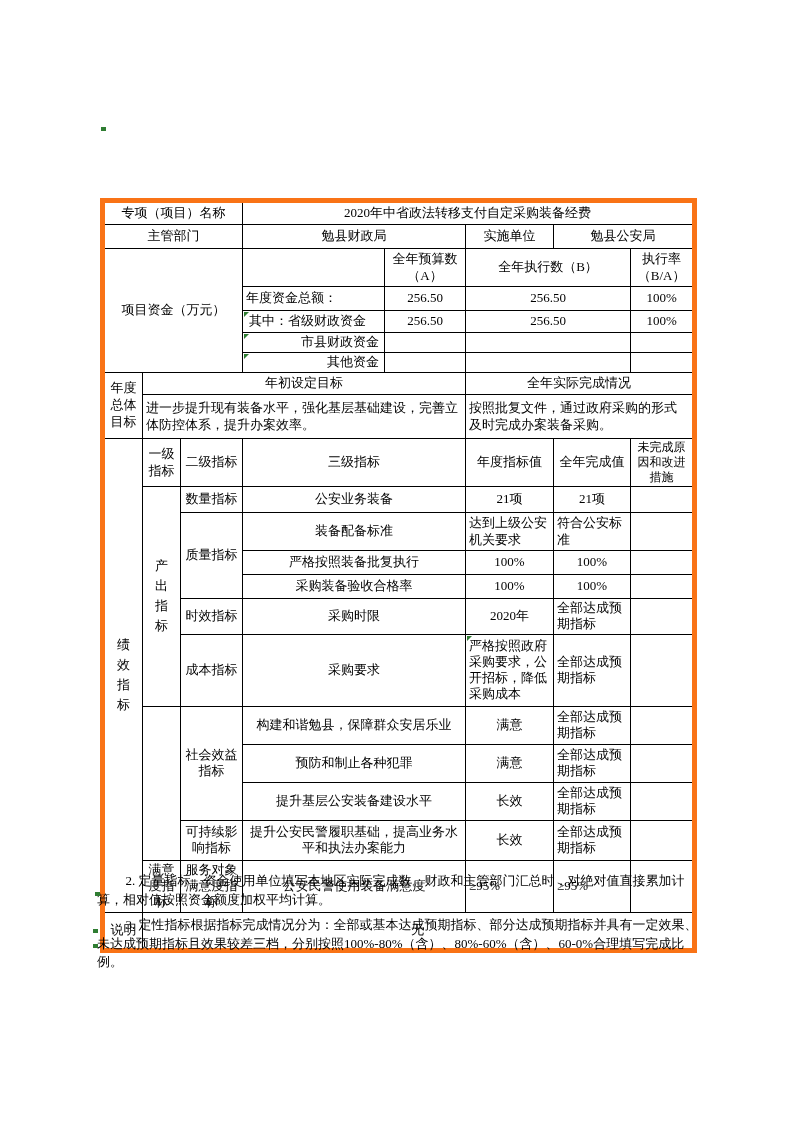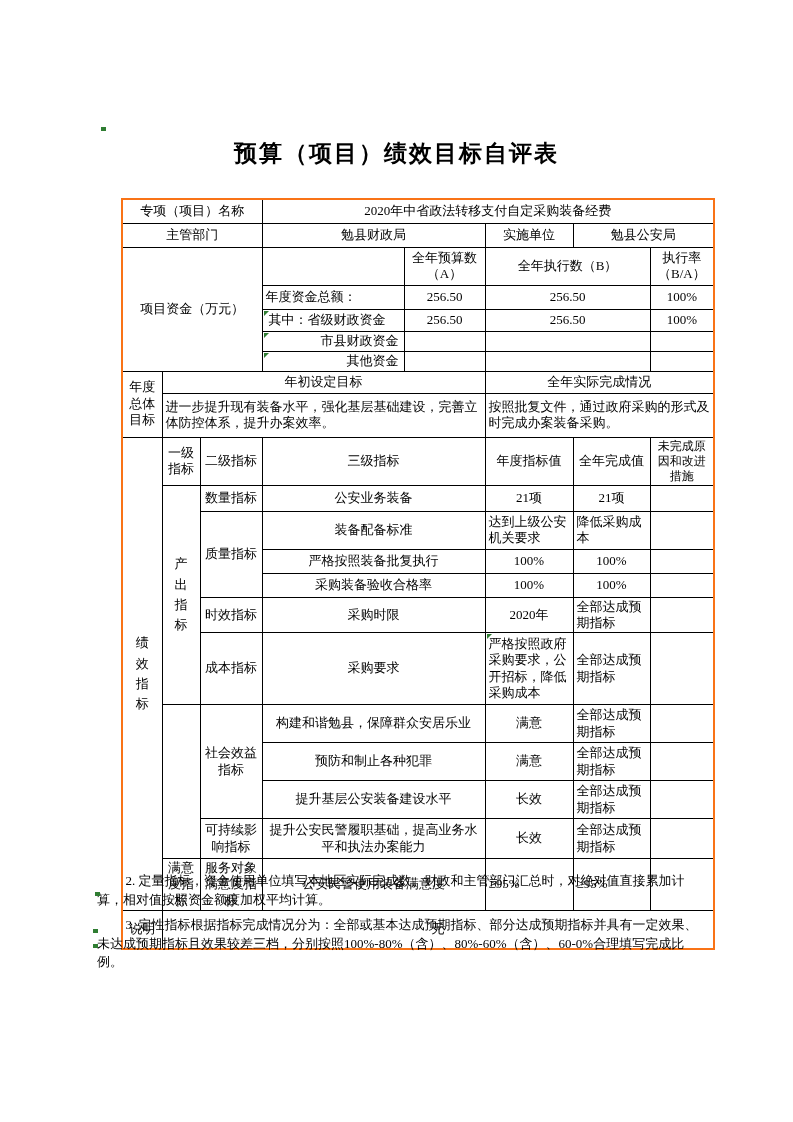--- a/index.html
+++ b/index.html
@@ -28,21 +28,21 @@
     font-size: 13px;
   }
   table.main td {
     border: 1px solid #000;
     text-align: center; vertical-align: middle;
     padding: 1px 3px;
     line-height: 1.25;
     word-break: break-all;
     position: relative;
   }
-  table.main { border: 2px solid #f97316; margin-left: 21px; }
+  table.main { border: 5px solid #f97316; }
   .tal { text-align: left !important; }
   .tar { text-align: right !important; padding-right: 5px !important; }
   .vert1 { width: 15px; margin: 0 auto; word-break: break-all; line-height: 1.55; }
   .vert2 { width: 30px; margin: 0 auto; word-break: break-all; line-height: 1.3; }
   .small { font-size: 12px; }
   
   .gm::before {
     content: ""; position: absolute; top: 1px; left: 1px;
     border-top: 5px solid #2f7d32; border-right: 5px solid transparent;
     width: 0; height: 0;
@@ -60,21 +60,20 @@
     font-family: "Liberation Serif", "DejaVu Serif", serif;
   }
 </style>
 </head>
 <body>
 
 <div class="page">
 
   <div class="pmark" style="top:127px;left:101px;"></div>
 
-  <div class="title">预算（项目）绩效目标自评表</div>
 
   <table class="main">
     <colgroup>
       <col style="width:40px">
         <col style="width:38px">
         <col style="width:62px">
         <col style="width:142px">
       <col style="width:81px">
         <col style="width:88px">
         <col style="width:77px">
@@ -158,21 +157,21 @@
       <td colspan="2">公安业务装备</td>
       <td>21项</td>
       <td>21项</td>
       <td></td>
     </tr>
 
     <tr style="height:38px">
       <td rowspan="3">质量指标</td>
       <td colspan="2">装备配备标准</td>
       <td class="tal">达到上级公安机关要求</td>
-      <td class="tal">降低采购成本</td>
+      <td class="tal">符合公安标准</td>
       <td></td>
     </tr>
     <tr style="height:24px">
       <td colspan="2">严格按照装备批复执行</td>
       <td>100%</td>
       <td>100%</td>
       <td></td>
     </tr>
     <tr style="height:24px">
       <td colspan="2">采购装备验收合格率</td>

